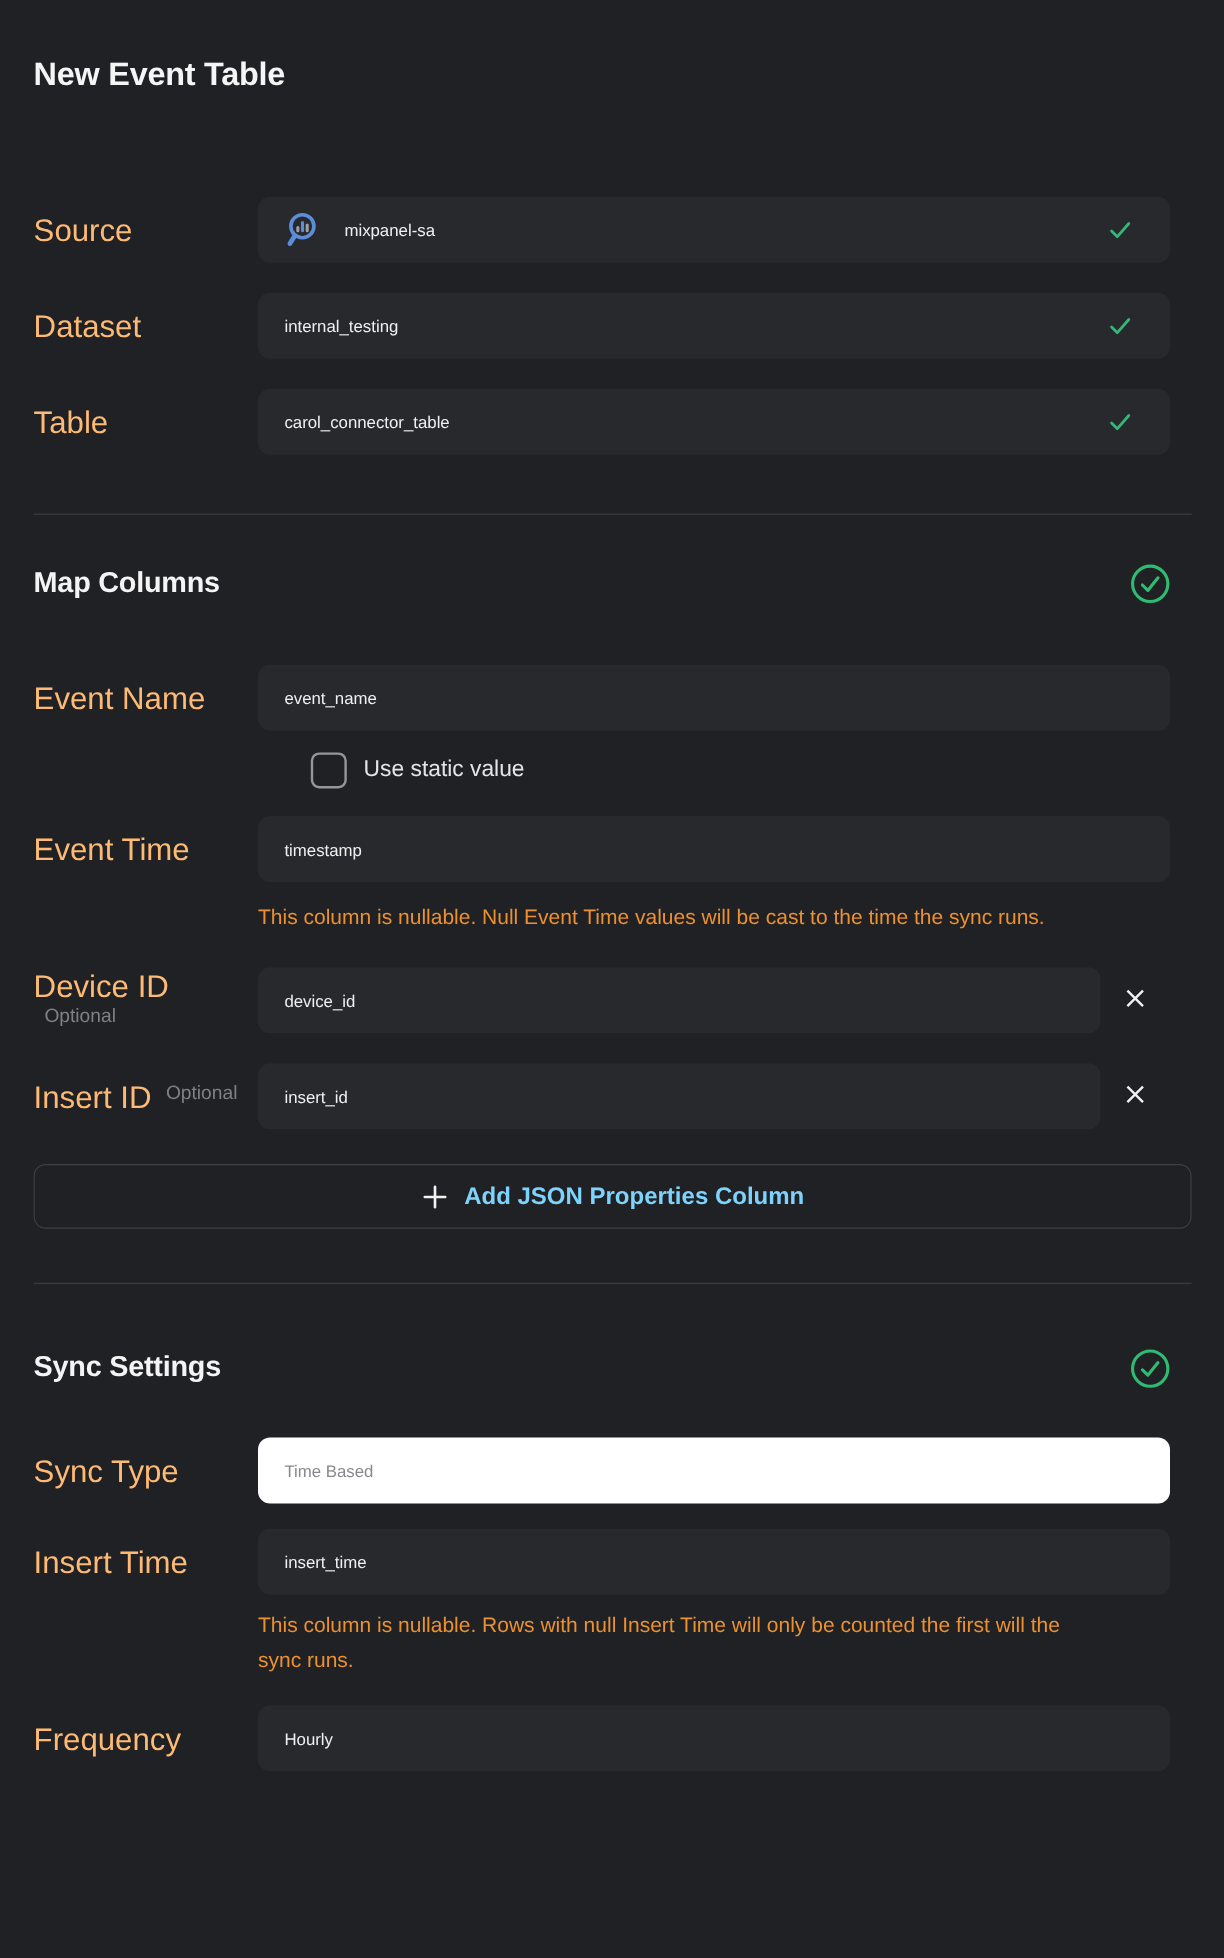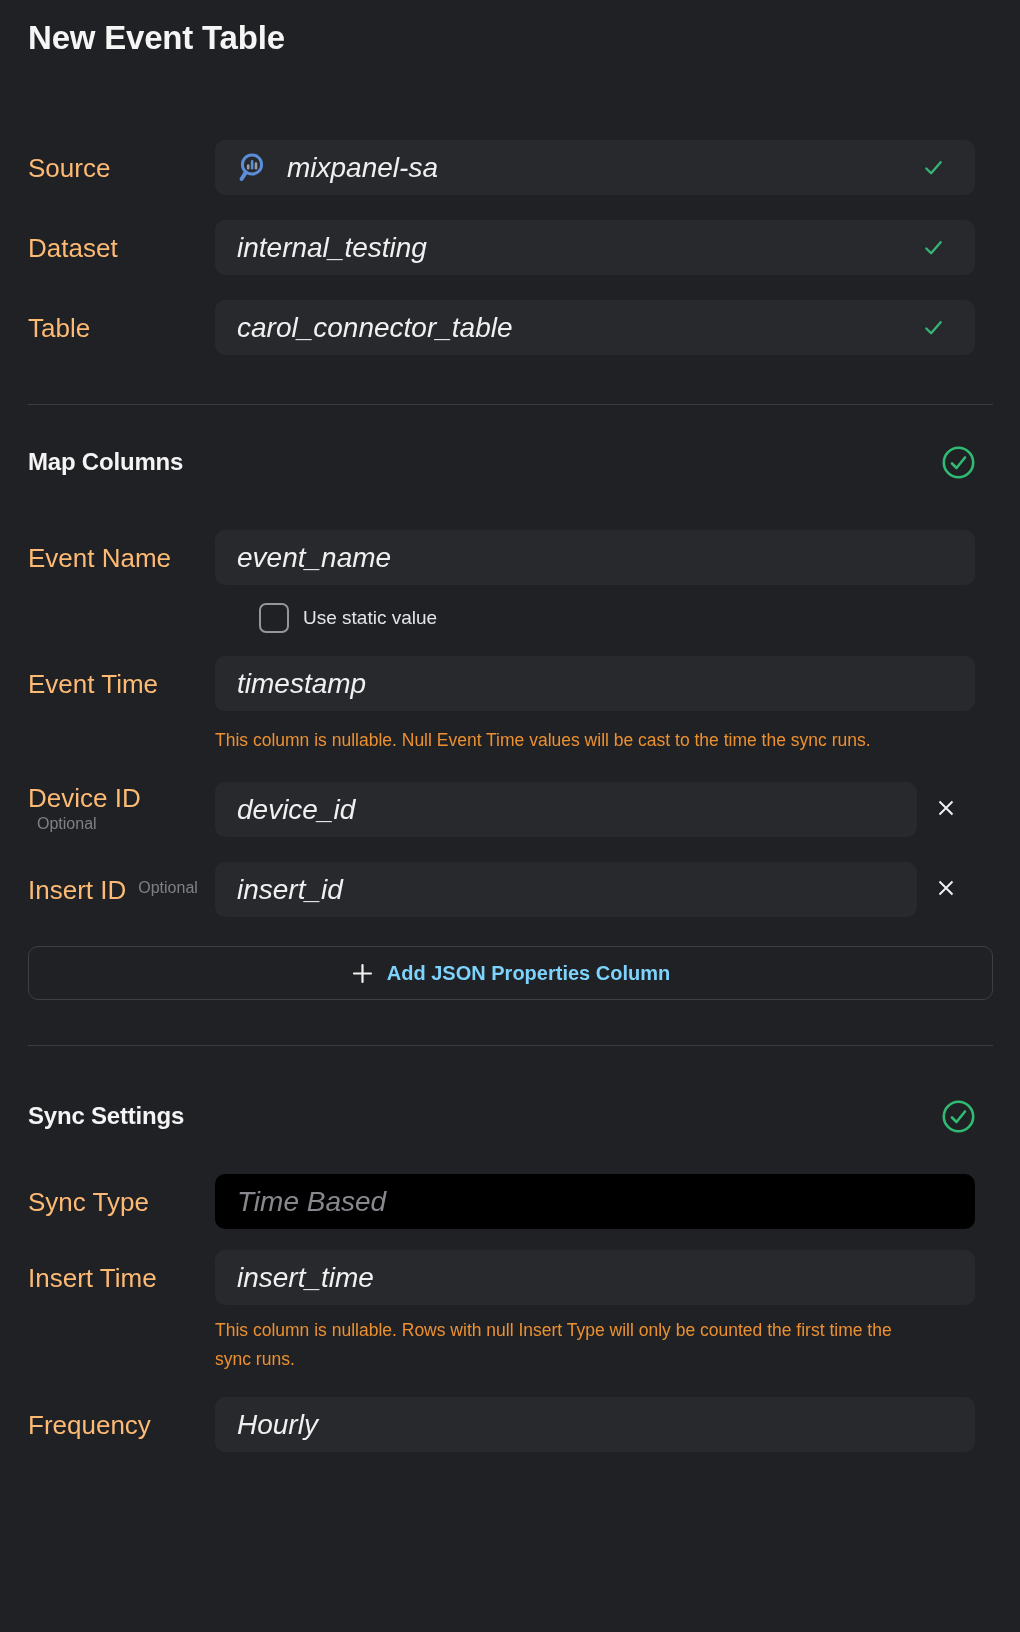--- a/index.html
+++ b/index.html
@@ -7,43 +7,43 @@
     position:relative;
     width:1020px;height:1632px;
     background:#202125;
     font-family:"Liberation Sans",sans-serif;
     color:#f1f1f2;
     box-sizing:border-box;
     padding:0 27px 0 28px;
     overflow:hidden;
   }
   .page-title{
-    margin:0;padding-top:20px;
-    font-size:33px;font-weight:700;color:#f5f5f6;
+    margin:0;padding-top:44px;
+    font-size:27px;font-weight:700;color:#f5f5f6;
     letter-spacing:-0.2px;height:36px;line-height:36px;
   }
   .form-row{
     display:flex;align-items:center;margin-right:18px;
   }
   .row-label-col{width:187px;flex:none;align-self:center;}
   .row-label{
     font-size:26px;color:#fdba74;line-height:24px;
   }
   .row-sublabel{
     font-size:16px;color:#7f8085;line-height:20px;margin-left:9px;margin-top:4px;
   }
   .row-label-inline{display:flex;align-items:flex-start;}
   .row-label-inline .row-sublabel{margin-top:0;margin-left:12px;}
   .field{
     flex:1;height:55px;background:#28292d;border-radius:10px;
     display:flex;align-items:center;
     padding:0 22px;box-sizing:border-box;min-width:0;
   }
   .field-value{
-    font-size:28px;color:#f0f0f1;white-space:nowrap;font-style:italic;
+    font-size:14px;color:#f0f0f1;white-space:nowrap;
   }
   .field-value.dim{color:#87888d;}
   .field-icon{display:flex;align-items:center;margin-right:17px;flex:none;}
   .spacer{flex:1;}
   .check-icon{display:flex;align-items:center;flex:none;margin-right:8px;}
   .x-col{
     width:58px;flex:none;display:flex;align-items:center;justify-content:center;
     align-self:stretch;cursor:pointer;background:none;border:none;padding:0;
   }
   .divider{height:1px;background:#3b3c41;margin-right:0;}
@@ -245,35 +245,35 @@
         <circle cx="16.5" cy="16.5" r="14.7" stroke="#2fbb72" stroke-width="2.6"></circle>
         <path d="M10 17.5 L14.5 22 L23 11.5" stroke="#2fbb72" stroke-width="2.6" stroke-linecap="round" stroke-linejoin="round"></path>
       </svg>
     </span>
   </div>
 
   <div class="form-row mt-synctype">
     <div class="row-label-col">
       <div class="row-label">Sync Type</div>
     </div>
-    <div class="field" style="background:#000000;">
+    <div class="field" style="background:#ffffff;">
       <span class="field-value dim">Time Based</span>
     </div>
   </div>
 
   <div class="form-row mt-inserttime">
     <div class="row-label-col">
       <div class="row-label">Insert Time</div>
     </div>
     <div class="field">
       <span class="field-value">insert_time</span>
     </div>
   </div>
 
-  <div class="warning-text mt-warn2">This column is nullable. Rows with null Insert Type will only be counted the first time the sync runs.</div>
+  <div class="warning-text mt-warn2">This column is nullable. Rows with null Insert Time will only be counted the first will the sync runs.</div>
 
   <div class="form-row mt-frequency">
     <div class="row-label-col">
       <div class="row-label">Frequency</div>
     </div>
     <div class="field">
       <span class="field-value">Hourly</span>
     </div>
   </div>
 

